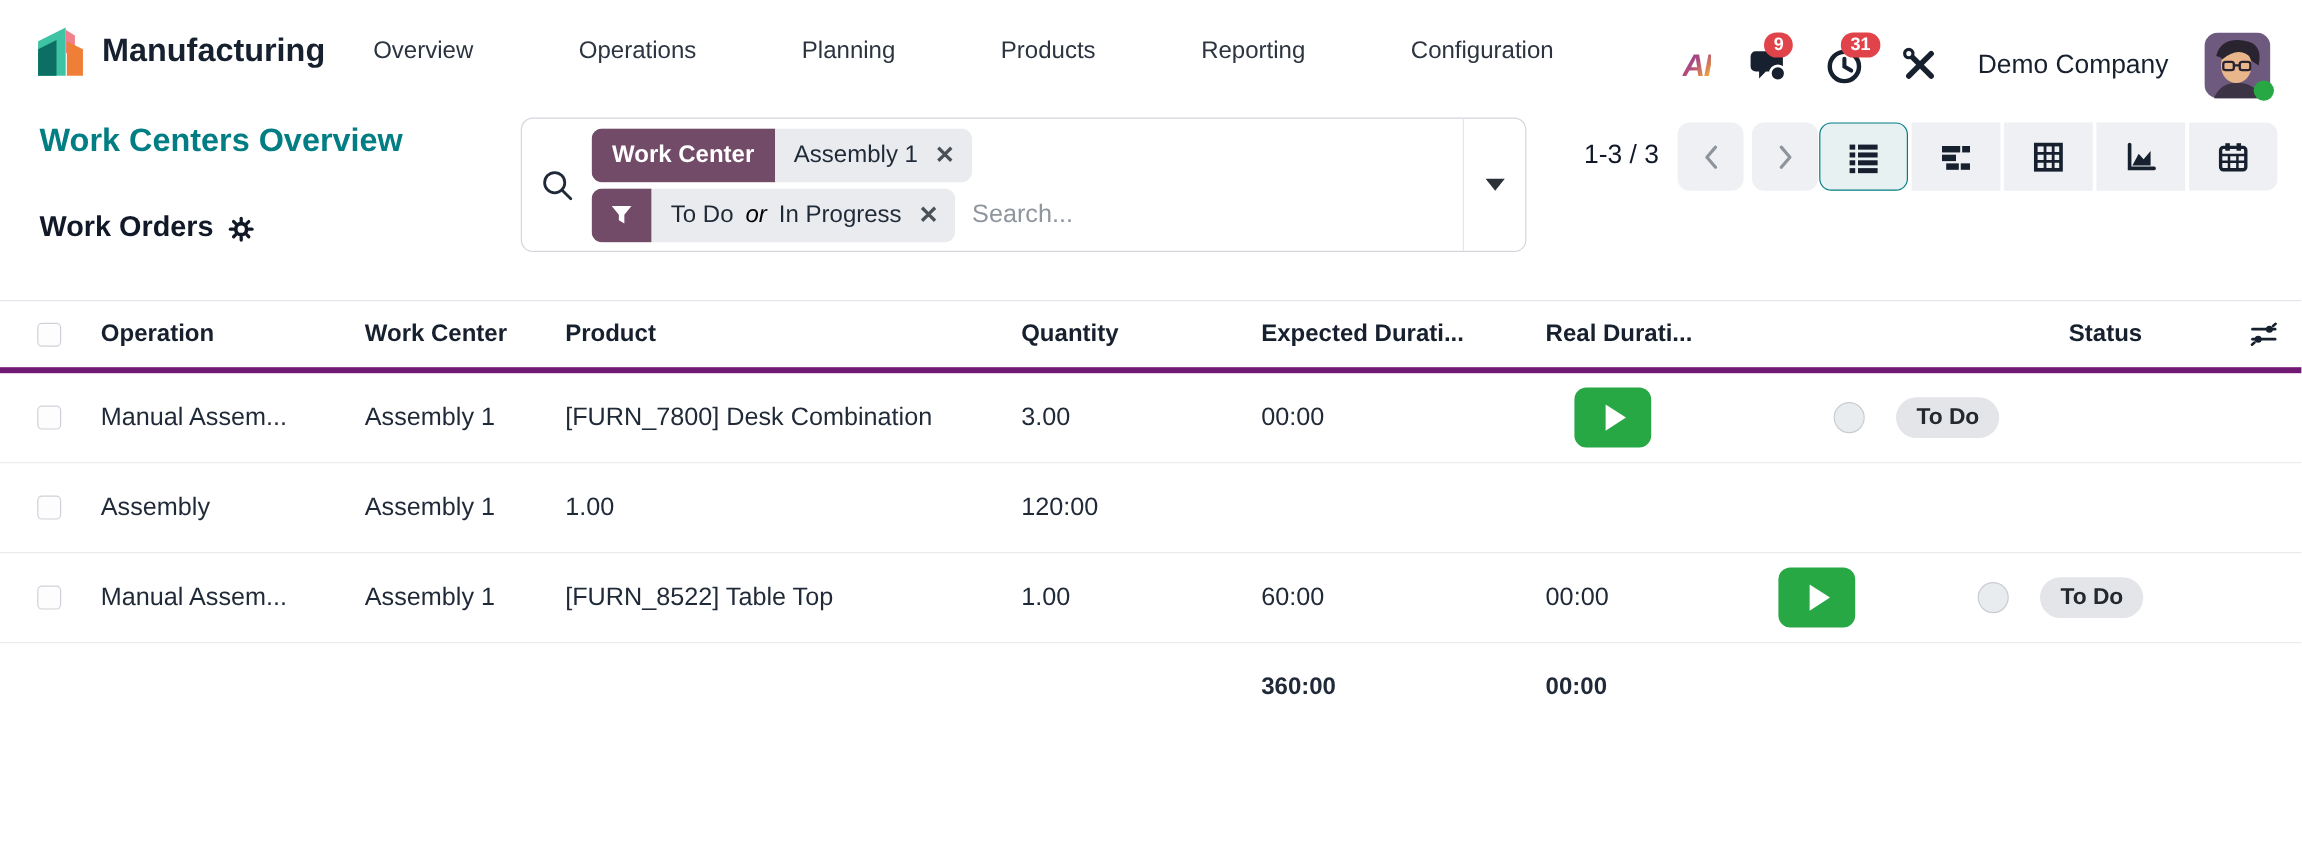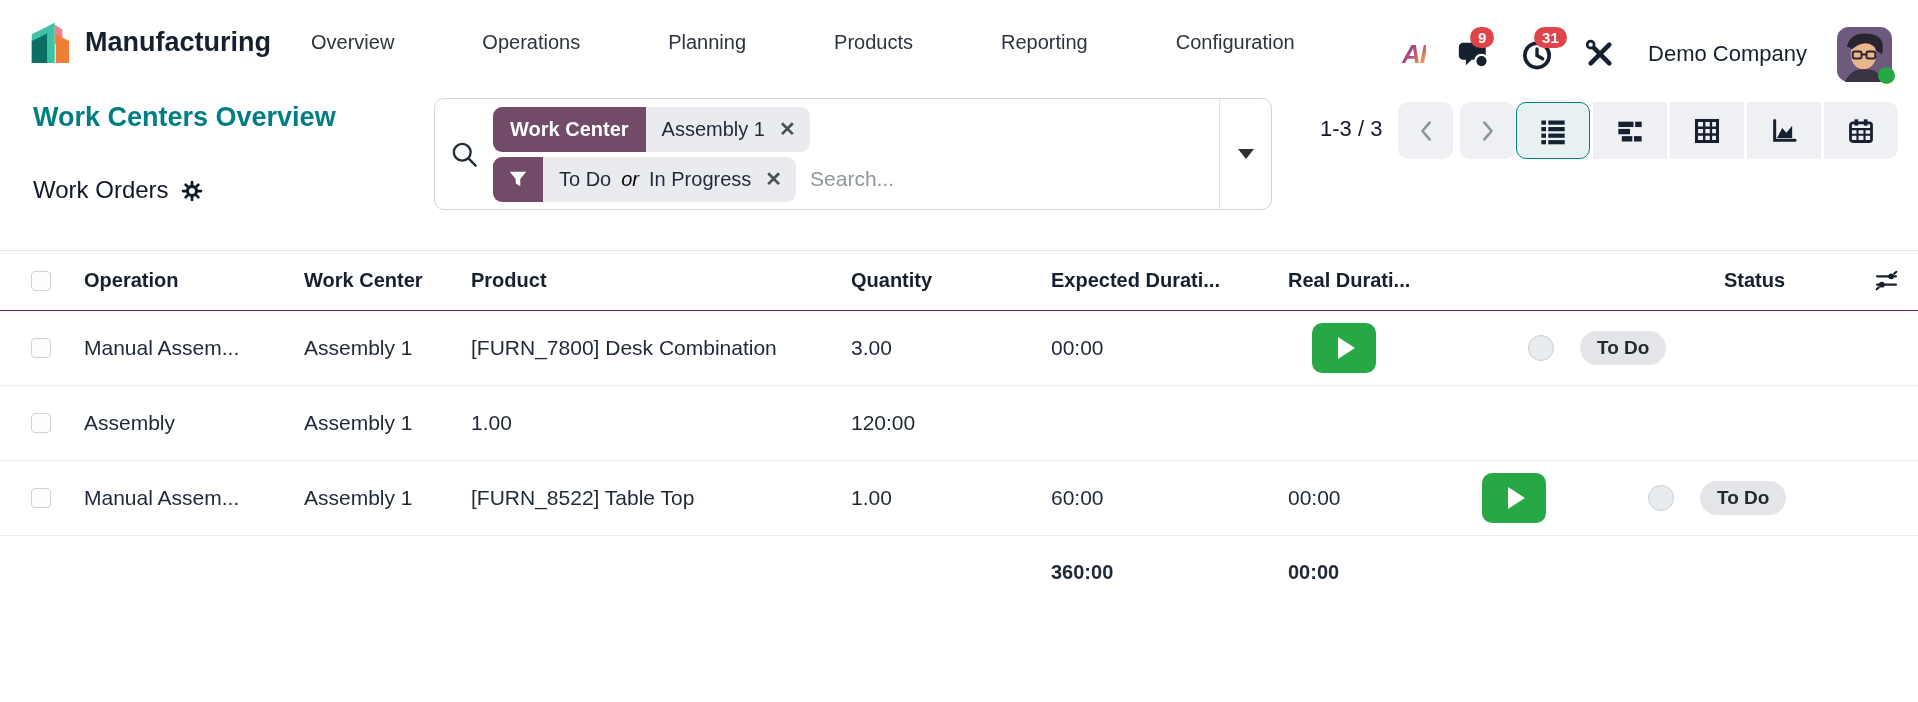--- a/index.html
+++ b/index.html
@@ -22,21 +22,21 @@
   .company { font-size:22px; color:#16202e; cursor:pointer; margin-left:2px; }
   .avatar { position:relative; width:55px; height:55px; cursor:pointer; }
   .avatar .dot { position:absolute; right:-3px; bottom:-2px; width:17px; height:17px;
     background:#28a745; border-radius:50%; }
 
   
   .control-panel { position:relative; height:166px; }
   .bc-link { position:absolute; left:33px; top:18px; font-size:27px; font-weight:600;
     color:#017e84; text-decoration:none; cursor:pointer; }
   .title-row { position:absolute; left:33px; top:92px; display:flex; align-items:center; gap:12px; }
-  .title-row h1 { font-size:24px; font-weight:400; color:#111827; }
+  .title-row h1 { font-size:24px; font-weight:700; color:#111827; }
   .gear-btn { display:inline-flex; cursor:pointer; margin-top:2px; }
 
   .searchbox { position:absolute; left:434px; top:14px; width:838px; height:112px;
     border:1px solid #d3d6db; border-radius:10px; background:#fff; display:flex; }
   .s-icon { width:58px; display:flex; align-items:center; justify-content:center; }
   .facets { flex:1; display:flex; flex-direction:column; justify-content:center; gap:5px; padding:6px 0; }
   .facet-row { display:flex; align-items:center; }
   .facet { display:inline-flex; height:45px; border-radius:9px; overflow:hidden; font-size:20px; }
   .f-label { background:#714b67; color:#fff; display:flex; align-items:center; padding:0 17px;
     font-weight:700; }
@@ -58,21 +58,21 @@
   .sw-btn { width:74px; height:57px; background:#eef0f3; display:flex; align-items:center;
     justify-content:center; cursor:pointer; border:1px solid transparent; }
   .sw-btn:first-child { border-radius:10px; }
   .sw-btn:last-child { border-radius:0 10px 10px 0; }
   .sw-btn.active { background:#e7f1f2; border:1.5px solid #017e84; border-radius:10px; }
 
   
   .listview { border-top:1px solid #e2e5e9; }
   .grid { display:grid; grid-template-columns:64px 240px 167px 380px 200px 237px 170px 110px 120px 150px 1fr;
     align-items:center; }
-  .thead { height:60px; border-bottom:1px solid #701a75; font-weight:700; font-size:20px; color:#16202e; }
+  .thead { height:60px; border-bottom:5px solid #701a75; font-weight:700; font-size:20px; color:#16202e; }
   .trow { height:75px; border-bottom:1px solid #e9ebee; font-size:21px; }
   .tfoot { height:72px; font-size:20px; font-weight:700; }
   .c-check { display:flex; }
   .cb { width:20px; height:20px; margin-left:31px; border:1px solid #ced2d8; border-radius:4px;
     background:#fdfdfe; cursor:pointer; }
   .c-op { padding-left:20px; white-space:nowrap; overflow:hidden; }
   .c-right { text-align:left; white-space:nowrap; }
   .playbtn { width:64px; height:50px; margin-left:24px; background:#28a745; border:none; border-radius:10px;
     display:flex; align-items:center; justify-content:center; cursor:pointer; }
   .playbtn .tri { width:0; height:0; border-top:11px solid transparent; border-bottom:11px solid transparent;

